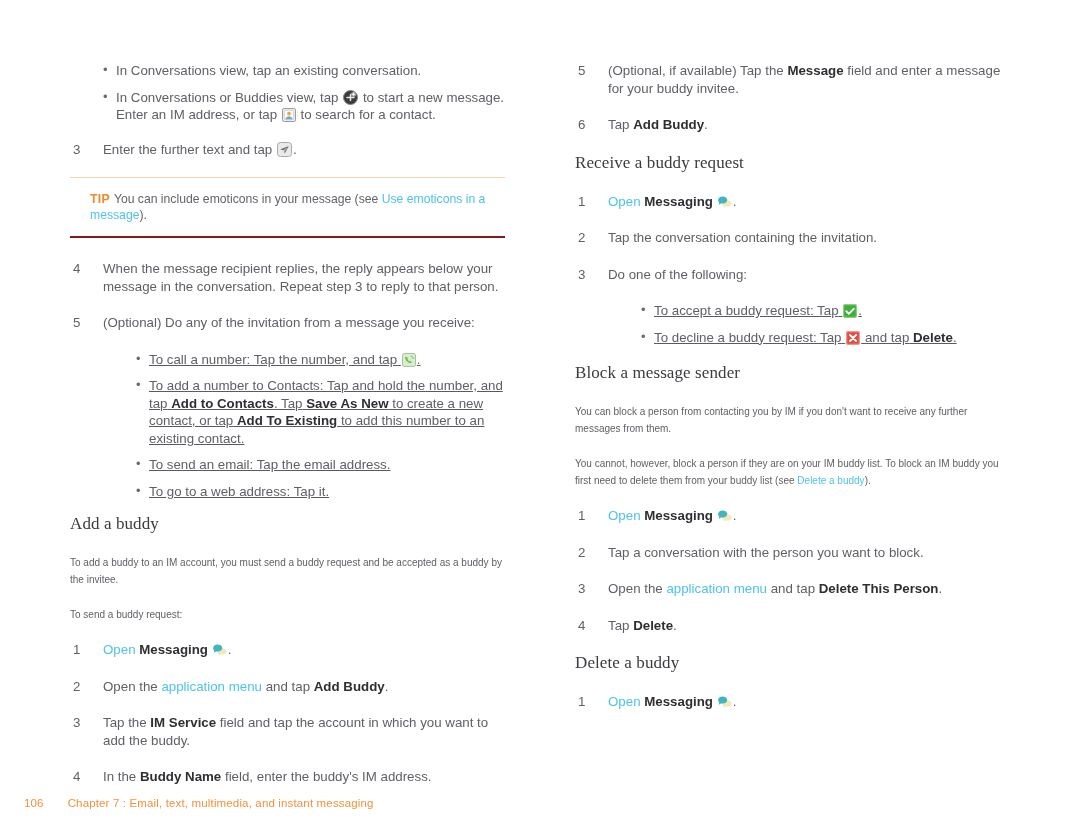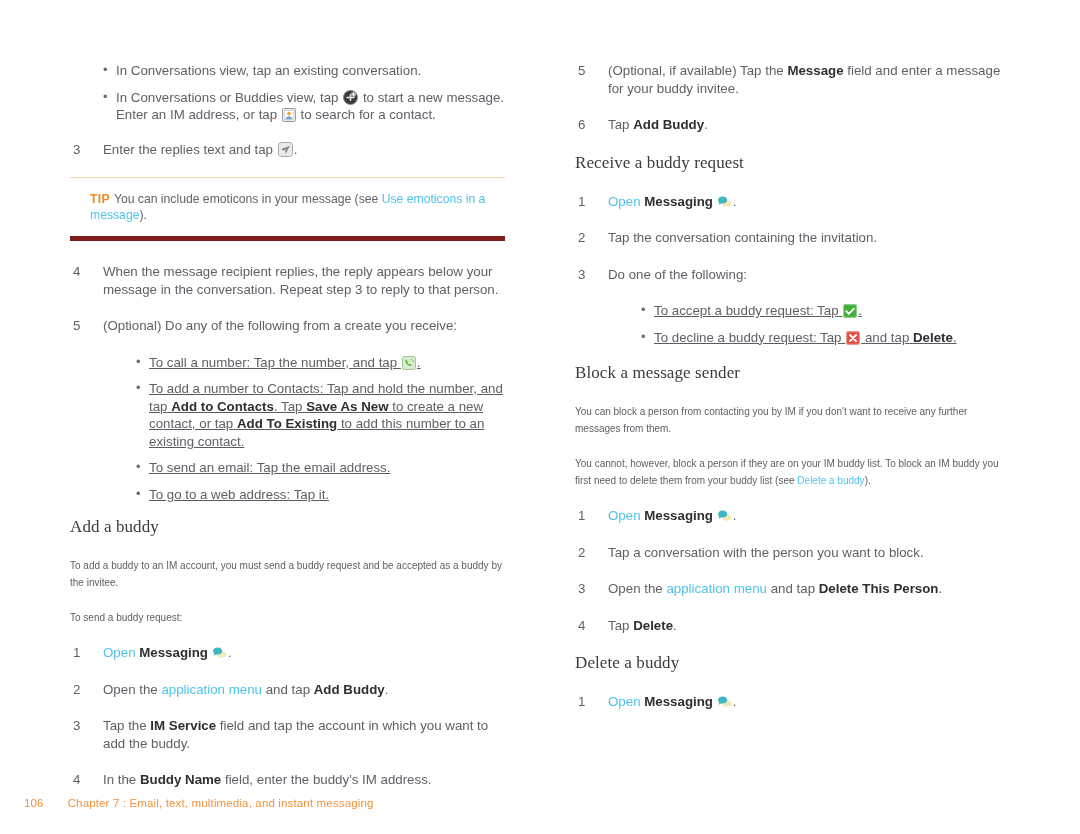--- a/index.html
+++ b/index.html
@@ -90,21 +90,21 @@
   }
   .lnk {
     color: #4ec3ec;
     text-decoration: none;
     cursor: pointer;
   }
 
   
   .tip {
     border-top: 1px solid #f6d6b0;
-    border-bottom: 5px solid #7f1d1d;
+    border-bottom: 2px solid #7f1d1d;
     padding: 13px 0 13px 0;
     margin: 8px 0 22px 0;
   }
   .tip .tip-inner {
     padding-left: 20px;
     font-size: 12.2px;
     line-height: 16px;
     color: #63636a;
   }
   .tip .tip-label {
@@ -163,21 +163,21 @@
             <circle cx="7" cy="5.6" r="1.9" fill="#f0a33c"></circle>
             <path d="M3.4 11.3c.5-2.1 2-3.1 3.6-3.1s3.1 1 3.6 3.1z" fill="#6fa8d4"></path>
           </svg>
         </span>
         <span>to search for a contact.</span>
       </li>
     </ul>
 
     <div class="step">
       <span class="num">3</span>
-      <span>Enter the replies text and tap</span>
+      <span>Enter the further text and tap</span>
       <span class="ico">
         <svg width="15" height="15" viewBox="0 0 15 15">
           <rect x="0.5" y="0.5" width="14" height="14" rx="3" fill="#eceae7" stroke="#a9a9ad" stroke-width="1"></rect>
           <path d="M11.8 4.1L3.2 7.3l3.1 1.1 4.0-3.0-3.0 3.7.3 2.6z" fill="#73737a"></path>
         </svg>
       </span><span>.</span>
     </div>
 
     <div class="tip">
       <div class="tip-inner">
@@ -186,21 +186,21 @@
       </div>
     </div>
 
     <div class="step">
       <span class="num">4</span>
       <span>When the message recipient replies, the reply appears below your message in the conversation. Repeat step 3 to reply to that person.</span>
     </div>
 
     <div class="step">
       <span class="num">5</span>
-      <span>(Optional) Do any of the following from a create you receive:</span>
+      <span>(Optional) Do any of the invitation from a message you receive:</span>
     </div>
 
     <ul class="bullets indent-more tight">
       <li>
         <span>To call a number: Tap the number, and tap</span>
         <span class="ico">
           <svg width="14" height="14" viewBox="0 0 14 14">
             <rect x="0.5" y="0.5" width="13" height="13" rx="2" fill="#d9ecd2" stroke="#8cbb7e" stroke-width=".8"></rect>
             <path d="M4.0 3.4c-.9.6-1.0 2.0-.2 3.4.9 1.6 2.6 2.9 3.9 3.1 1.0.2 1.9-.3 2.1-1.0l-1.7-1.0c-.3.4-.8.5-1.3.1-.6-.5-1.2-1.3-1.4-2.0-.1-.5.1-.9.5-1.0z" fill="#5fc13c"></path>
             <path d="M9.0 3.2c1.2.2 2.1 1.1 2.3 2.3" fill="none" stroke="#5fc13c" stroke-width=".9" stroke-linecap="round"></path>

